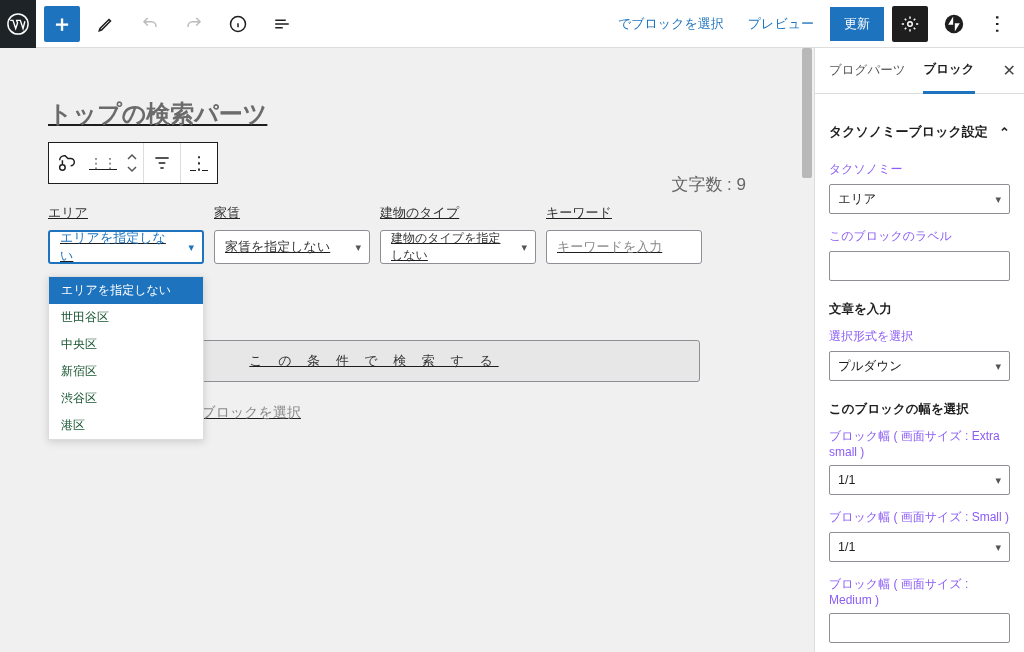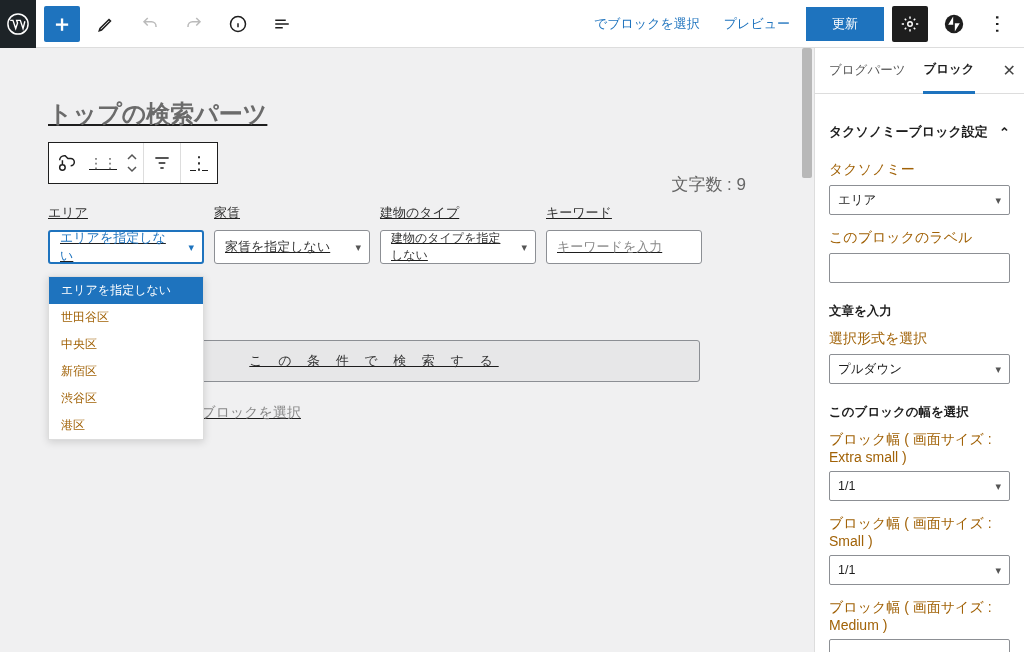--- a/index.html
+++ b/index.html
@@ -6,21 +6,21 @@
   body { background:#fff; color:#1e1e1e; font-size:13px; width:1024px; height:652px; overflow:hidden; }
 
   
   .topbar { height:48px; border-bottom:1px solid #ddd; display:flex; align-items:center; padding:0 8px; gap:8px; }
   .wp-logo { width:36px; height:48px; background:#1d2327; display:flex; align-items:center; justify-content:center; color:#fff; font-size:20px; margin-left:-8px; }
   .icon-btn { width:36px; height:36px; display:flex; align-items:center; justify-content:center; border-radius:2px; cursor:pointer; color:#1e1e1e; }
   .icon-btn.primary { background:#1e73be; color:#fff; font-size:22px; font-weight:bold; }
   .icon-btn.disabled { color:#bbb; }
   .topbar .spacer { flex:1; }
   .top-link { color:#1e73be; font-size:13px; padding:8px; cursor:pointer; }
-  .top-btn { background:#1e73be; color:#fff; padding:8px 26px; border:none; font-size:13px; cursor:pointer; }
+  .top-btn { background:#1e73be; color:#fff; padding:8px 14px; border:none; font-size:13px; cursor:pointer; }
   .settings-black { background:#1e1e1e; color:#fff; }
   .kebab { font-size:20px; rotate:90deg; }
 
   .main { display:flex; height:604px; }
   .editor { flex:1; background:#f0f0f1; padding:50px 48px 0 48px; position:relative; overflow:hidden; border-right:1px solid #ddd;text-decoration:underline; }
   .editor-scroll { position:absolute; right:2px; top:0; bottom:0; width:10px; }
   .editor-scroll-thumb { background:#b8b8b8; width:10px; height:130px; border-radius:2px; }
   .title { font-size:24px; font-weight:bold; color:#6b6b6b; margin-bottom:12px; }
 
   .block-toolbar { display:flex; background:#fff; border:1px solid #1e1e1e; height:42px; width:fit-content; margin-bottom:20px; }
@@ -33,40 +33,40 @@
   .field-col { display:flex; flex-direction:column; gap:6px; }
   .c1{width:156px}.c2{width:156px}.c3{width:156px}.c4{width:156px}
   .field-label { color:#333; font-size:13px; margin-bottom:2px;}
   .select-box { border:1px solid #8c8f94; padding:0 24px 0 10px; height:34px; background:#fff; display:flex; align-items:center; color:#333; position:relative; border-radius:3px; font-size:13px;}
   .select-box.active { border:2px solid #1e73be; color:#1e73be; }
   .sel-caret { position:absolute; right:8px; top:50%; transform:translateY(-50%); color:#555; font-size:11px;}
   .select-box.active .sel-caret{color:#1e73be;}
   .text-input { border:1px solid #8c8f94; padding:0 10px; height:34px; background:#fff; color:#888; display:flex; align-items:center; border-radius:3px; font-size:13px;}
 
   .dropdown { position:absolute; top:228px; left:48px; width:156px; background:#fff; border:1px solid #ddd; box-shadow:0 2px 8px rgba(0,0,0,.15); z-index:10; }
-  .dropdown .opt { padding:5px 12px; font-size:12px; color:#a16207; cursor:pointer; }
+  .dropdown .opt { padding:5px 12px; font-size:12px; color:#14532d; cursor:pointer; }
   .dropdown .opt.sel { background:#1e73be; color:#fff; }
 
   .search-btn { width:652px; margin-top:76px; border:1px solid #8c8f94; background:#e7e7e8; text-align:center; padding:11px 0; letter-spacing:6px; font-size:13px; color:#333; border-radius:3px;}
   .placeholder-text { color:#888; margin-top:22px; font-size:14px; }
 
   
   .sidebar { width:209px; display:flex; flex-direction:column; overflow-y:auto;gap:17px; }
   .tabs { display:flex; align-items:center; border-bottom:1px solid #ddd; height:46px; padding:0 8px 0 14px; gap:18px;}
   .tab { font-size:12.5px; color:#555; height:46px; display:flex; align-items:center; cursor:pointer;}
   .tab.active { color:#1e1e1e; font-weight:600; border-bottom:3px solid #1e73be; }
   .tab-close { margin-left:auto; font-size:16px; cursor:pointer; color:#444;}
   .block-card { display:flex; align-items:center; gap:12px; padding:12px 14px; border-bottom:1px solid #eee; }
   .block-card .bicon { font-size:20px; }
   .block-card .bname { font-size:13px; font-weight:600; }
 
   .panel { border-bottom:1px solid #eee; }
   .panel-header { display:flex; justify-content:space-between; align-items:center; padding:12px 14px; font-size:13px; font-weight:600; cursor:pointer;}
   .panel-body { padding:0 14px 14px 14px; display:flex; flex-direction:column; gap:6px;}
-  .plabel { font-size:14px; color:#a16207; margin-top:8px;}
+  .plabel { font-size:12px; color:#8b5cf6; margin-top:8px;}
   .psel, .pinput { border:1px solid #8c8f94; border-radius:2px; height:30px; padding:0 8px; font-size:12.5px; background:#fff; width:100%; display:flex; align-items:center; justify-content:space-between;}
   .psel .caret{color:#555;font-size:11px;}
   .sub-header { font-size:12.5px; font-weight:600; margin-top:14px; margin-bottom:2px;}
 
   svg{display:block}
 </style>
 </head>
 <body>
 
 <div class="topbar">

